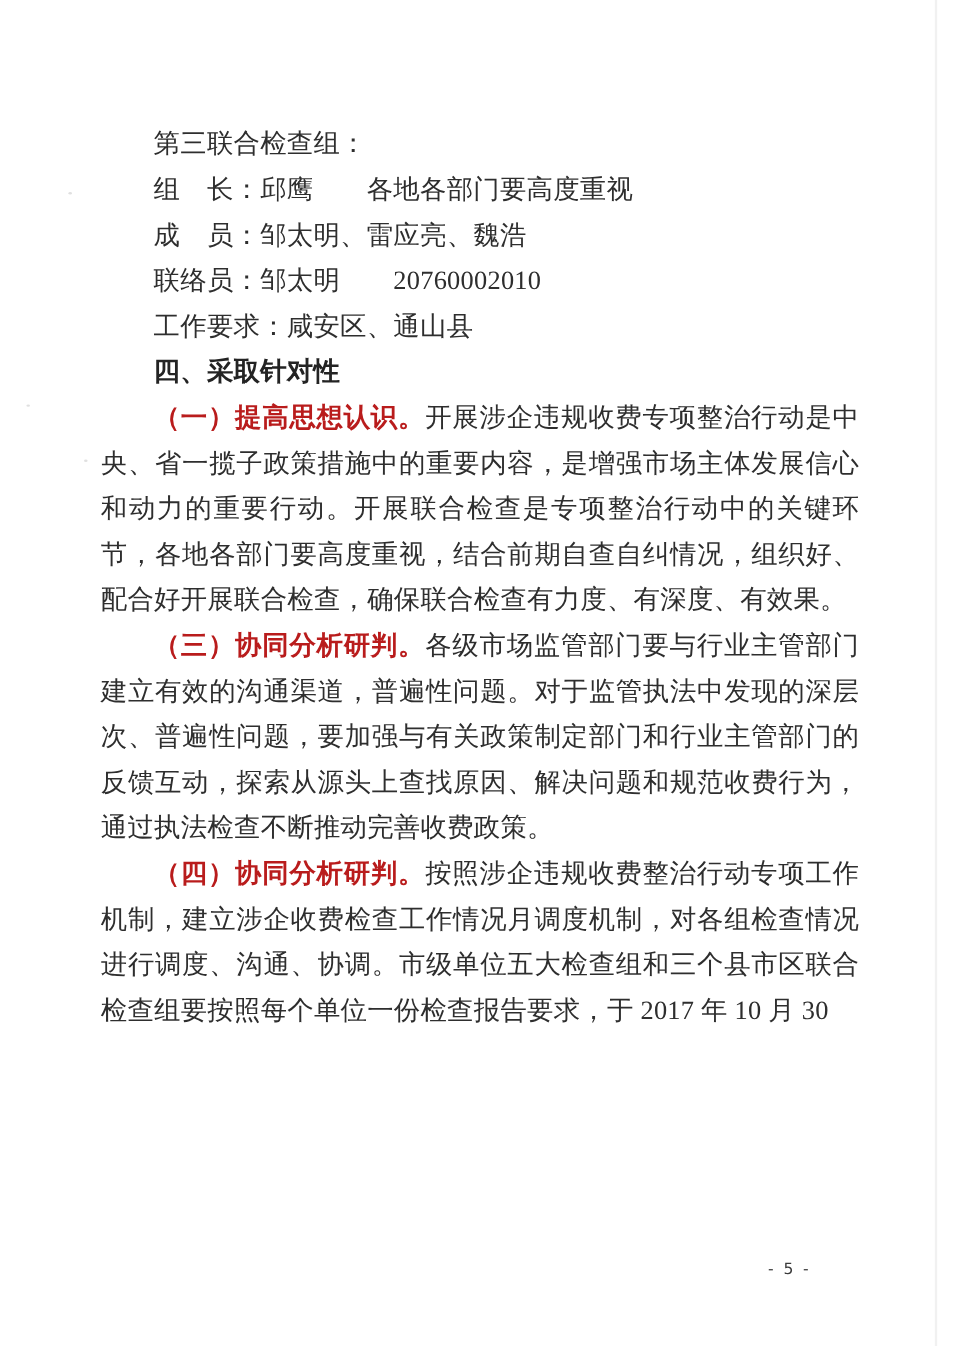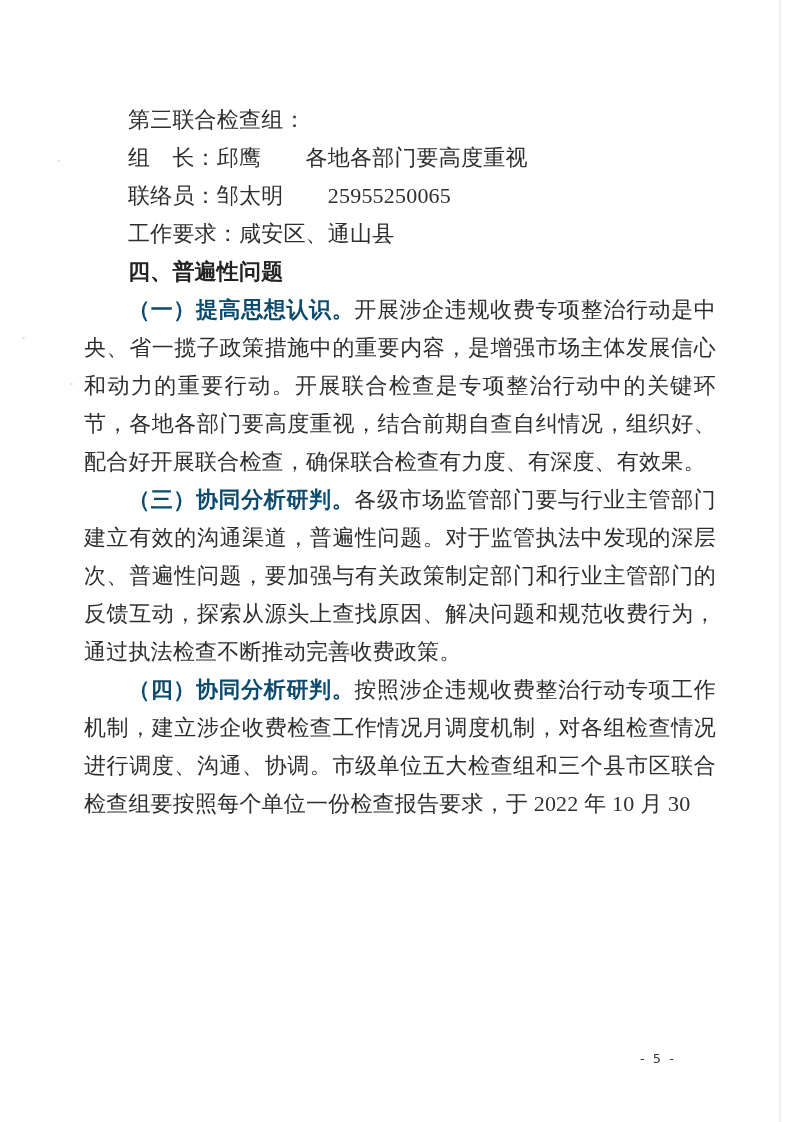--- a/index.html
+++ b/index.html
@@ -31,21 +31,21 @@
     margin: 0;
     padding: 0;
     text-indent: 2em;
   }
   .heading {
     font-weight: bold;
     color: #232323;
   }
   .lead {
     font-weight: bold;
-    color: #0c4a6e;
+    color: #b91c1c;
   }
   .pageno {
     position: absolute;
     left: 640px;
     top: 1051px;
     font-size: 13px;
     letter-spacing: 2px;
     color: #3a3a3a;
     font-family: "DejaVu Sans", sans-serif;
   }
@@ -74,28 +74,29 @@
 <div class="page">
 
   <div class="scan-edge"></div>
   <div class="speck s1"></div>
   <div class="speck s2"></div>
   <div class="speck s3"></div>
 
   <div class="content">
     <p>第三联合检查组：</p>
     <p>组　长：邱鹰　　各地各部门要高度重视</p>
-    <p>联络员：邹太明　　25955250065</p>
+    <p>成　员：邹太明、雷应亮、魏浩</p>
+    <p>联络员：邹太明　　20760002010</p>
     <p>工作要求：咸安区、通山县</p>
 
-    <p class="heading">四、普遍性问题</p>
+    <p class="heading">四、采取针对性</p>
 
     <p><span class="lead">（一）提高思想认识。</span><span>开展涉企违规收费专项整治行动是中央、省一揽子政策措施中的重要内容，是增强市场主体发展信心和动力的重要行动。开展联合检查是专项整治行动中的关键环节，各地各部门要高度重视，结合前期自查自纠情况，组织好、配合好开展联合检查，确保联合检查有力度、有深度、有效果。</span></p>
 
 
     <p><span class="lead">（三）协同分析研判。</span><span>各级市场监管部门要与行业主管部门建立有效的沟通渠道，普遍性问题。对于监管执法中发现的深层次、普遍性问题，要加强与有关政策制定部门和行业主管部门的反馈互动，探索从源头上查找原因、解决问题和规范收费行为，通过执法检查不断推动完善收费政策。</span></p>
 
-    <p><span class="lead">（四）协同分析研判。</span><span>按照涉企违规收费整治行动专项工作机制，建立涉企收费检查工作情况月调度机制，对各组检查情况进行调度、沟通、协调。市级单位五大检查组和三个县市区联合检查组要按照每个单位一份检查报告要求，于 2022 年 10 月 30</span></p>
+    <p><span class="lead">（四）协同分析研判。</span><span>按照涉企违规收费整治行动专项工作机制，建立涉企收费检查工作情况月调度机制，对各组检查情况进行调度、沟通、协调。市级单位五大检查组和三个县市区联合检查组要按照每个单位一份检查报告要求，于 2017 年 10 月 30</span></p>
   </div>
 
   <div class="pageno">- 5 -</div>
 
 </div>
 
 </body></html>

